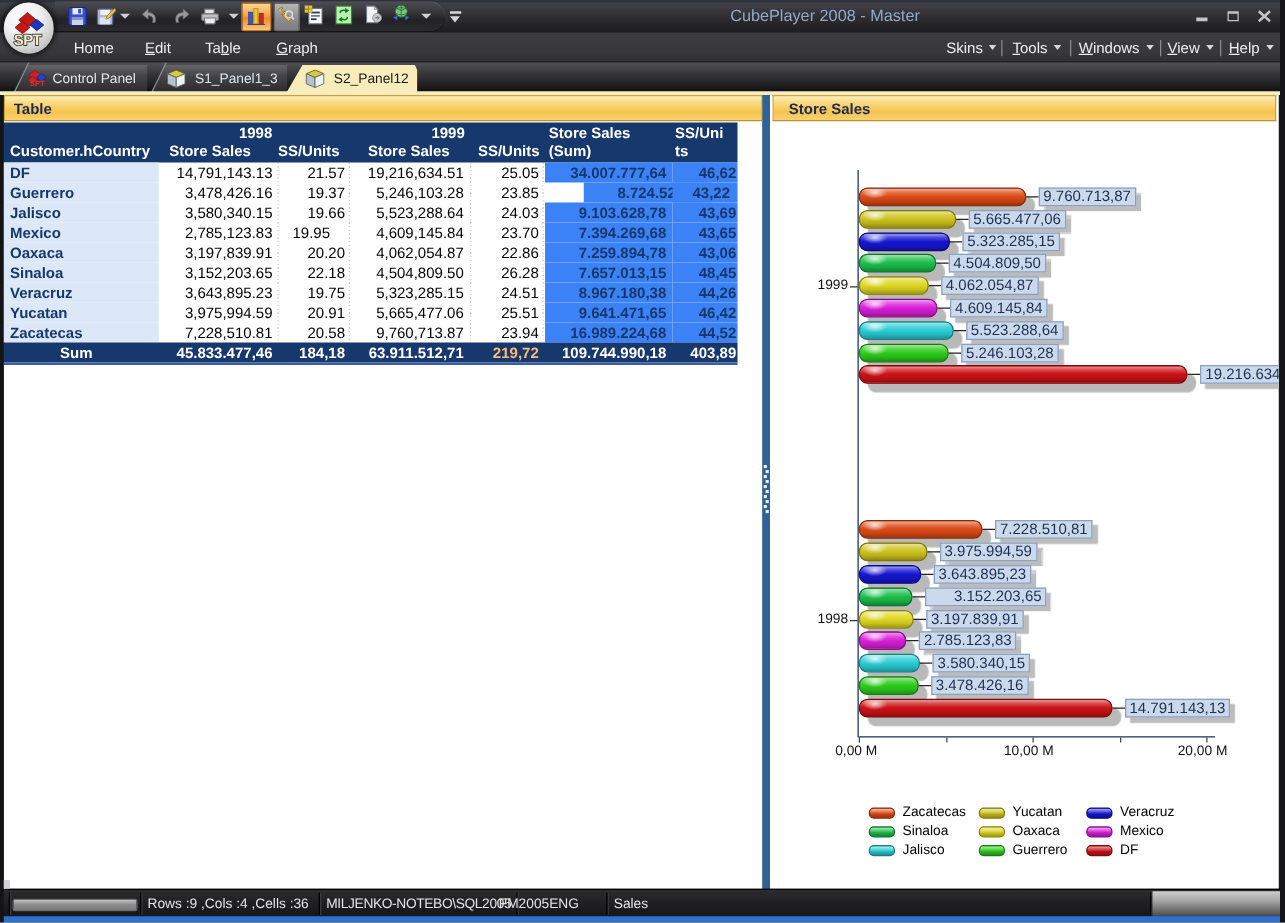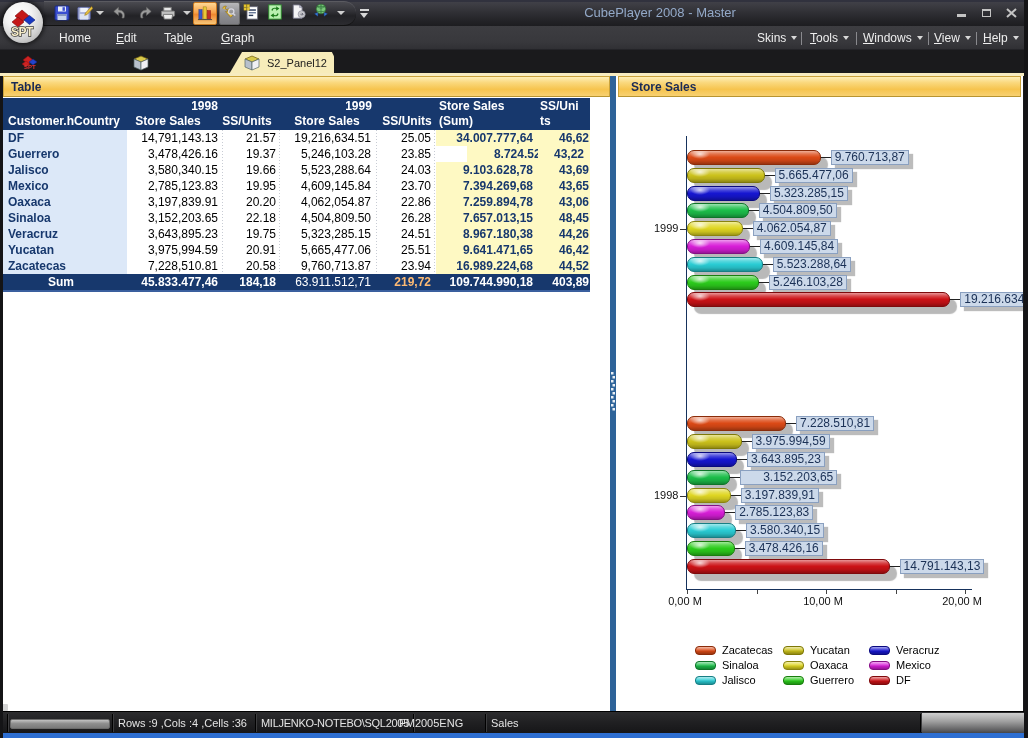--- a/index.html
+++ b/index.html
@@ -58,21 +58,21 @@
 .goldbar span { position:absolute; left:7px; top:3px; font-size:12px; font-weight:bold; color:#1a2a55; }
 
 
 #tbl { position:absolute; left:-1px; top:22px; width:588px; }
 .hw { font-size:12px; font-weight:bold; color:#fff; height:15px; white-space:nowrap; }
 .trow { position:absolute; left:0; height:16px; width:588px; }
 .cell { position:absolute; top:0; height:16px; font-size:12px; line-height:16px; white-space:nowrap; overflow:hidden; }
 .num { text-align:right; }
 .navy { background:#17386d; color:#ffffff; font-weight:bold; }
 .lblcol { background:#dcE8f8; color:#17386d; font-weight:bold; }
-.sumcol { background:#fef9c3; color:#17386d; font-weight:bold; }
+.sumcol { background:#3b82f6; color:#17386d; font-weight:bold; }
 
 
 .bar { position:absolute; height:15px; border-radius:7px; box-shadow:7px 7px 1px #b9b9b9; }
 .blbl { position:absolute; height:15px; background:#ccd9ea; border:1px solid #8aa0c0; color:#1a3055;
   font-size:12px; line-height:13px; padding:0 3px; white-space:nowrap; box-shadow:4px 4px 1px #bcbcbc; }
 .conn { position:absolute; height:1px; background:#222; }
 .glbl { position:absolute; font-size:11px; color:#111; }
 .axlbl { position:absolute; font-size:11px; color:#111; }
 .tick { position:absolute; width:1px; height:4px; background:#444; }
 .lgsw { position:absolute; width:21px; height:9px; border-radius:4px; }
@@ -205,20 +205,34 @@
   <div class="msep" style="left:801px;"></div>
   <div class="mi" style="left:810px;"><span class="u">T</span>ools<span class="mdd"></span></div>
   <div class="msep" style="left:856px;"></div>
   <div class="mi" style="left:863px;"><span class="u">W</span>indows<span class="mdd"></span></div>
   <div class="msep" style="left:928px;"></div>
   <div class="mi" style="left:934px;"><span class="u">V</span>iew<span class="mdd"></span></div>
   <div class="msep" style="left:976px;"></div>
   <div class="mi" style="left:983px;"><span class="u">H</span>elp<span class="mdd"></span></div>
 </div>
 
+<div id="tabbar">
+  <div class="tab" style="left:10px; width:108px;">
+    <div class="bg tabdark" style="position:absolute;left:0;top:0;width:100%;height:100%;"></div>
+    <div class="lbl" style="left:32px; color:#e6e6e6;">Control Panel</div>
+  </div>
+  <div class="tab" style="left:120px; width:110px;">
+    <div class="bg tabdark" style="position:absolute;left:0;top:0;width:100%;height:100%;"></div>
+    <div class="lbl" style="left:36px; color:#dde2ea;">S1_Panel1_3</div>
+  </div>
+  <svg style="position:absolute;left:0;top:0;" width="360" height="26" viewBox="0 0 360 26">
+    <path d="M10.5 26 L23 0" stroke="#9aa2ae" stroke-width="1" opacity="0.8" fill="none"></path>
+    <path d="M120.5 26 L133 0" stroke="#9aa2ae" stroke-width="1" opacity="0.8" fill="none"></path>
+  </svg>
+</div>
 <div id="tab3bg"></div>
 <div class="abs" style="left:267px; top:57px; font-size:11px; color:#1a1a1a; z-index:3;">S2_Panel12</div>
 <div id="tabicons">
 
   <svg class="abs" style="left:20px; top:55px; z-index:4;" width="19" height="15" viewBox="0 0 19 15">
     <path d="M8 1 L13 5 L8 9 L3 5 Z" fill="#cc2222" stroke="#881111" stroke-width="0.5"></path>
     <path d="M13 4 L17 7 L13 10 L9 7 Z" fill="#2244cc" stroke="#112288" stroke-width="0.5"></path>
     <path d="M6 6 L10 9 L6 12 L2 9 Z" fill="#cc2222" stroke="#881111" stroke-width="0.5"></path>
     <text x="4" y="14" font-size="6" font-weight="bold" fill="#dd3333" font-family="Liberation Sans">SPT</text>
   </svg>
@@ -280,21 +294,21 @@
 <div class="cell num" style="left:126px;width:90px;color:#000;">3,580,340.15</div>
 <div class="cell num" style="left:216px;width:58px;color:#000;">19.66</div>
 <div class="cell num" style="left:274px;width:95px;color:#000;">5,523,288.64</div>
 <div class="cell num" style="left:369px;width:60px;color:#000;">24.03</div>
 <div class="cell num sumcol" style="left:434px;width:102px;padding-right:5px;">9.103.628,78</div>
 <div class="cell num sumcol" style="left:536px;width:52px;padding-right:1px;">43,69</div>
 </div>
 <div class="trow" style="top:80px;">
 <div class="cell lblcol" style="left:0;width:125px;padding-left:6px;">Mexico</div>
 <div class="cell num" style="left:126px;width:90px;color:#000;">2,785,123.83</div>
-<div class="cell num" style="left:216px;width:58px;color:#000;">19.95</div>
+<div class="cell num" style="left:204px;width:58px;color:#000;">19.95</div>
 <div class="cell num" style="left:274px;width:95px;color:#000;">4,609,145.84</div>
 <div class="cell num" style="left:369px;width:60px;color:#000;">23.70</div>
 <div class="cell num sumcol" style="left:434px;width:102px;padding-right:5px;">7.394.269,68</div>
 <div class="cell num sumcol" style="left:536px;width:52px;padding-right:1px;">43,65</div>
 </div>
 <div class="trow" style="top:96px;">
 <div class="cell lblcol" style="left:0;width:125px;padding-left:6px;">Oaxaca</div>
 <div class="cell num" style="left:126px;width:90px;color:#000;">3,197,839.91</div>
 <div class="cell num" style="left:216px;width:58px;color:#000;">20.20</div>
 <div class="cell num" style="left:274px;width:95px;color:#000;">4,062,054.87</div>
@@ -335,21 +349,21 @@
 <div class="cell num" style="left:216px;width:58px;color:#000;">20.58</div>
 <div class="cell num" style="left:274px;width:95px;color:#000;">9,760,713.87</div>
 <div class="cell num" style="left:369px;width:60px;color:#000;">23.94</div>
 <div class="cell num sumcol" style="left:434px;width:102px;padding-right:5px;">16.989.224,68</div>
 <div class="cell num sumcol" style="left:536px;width:52px;padding-right:1px;">44,52</div>
 </div>
 <div class="trow navy" style="top:176px;">
 <div class="cell num" style="left:0;width:126px;padding-right:54px;color:#fff;font-weight:bold;">Sum</div>
 <div class="cell num" style="left:126px;width:90px;color:#fff;font-weight:bold;">45.833.477,46</div>
 <div class="cell num" style="left:216px;width:58px;color:#fff;font-weight:bold;">184,18</div>
-<div class="cell num" style="left:274px;width:95px;color:#fff;font-weight:normal;">63.911.512,71</div>
+<div class="cell num" style="left:274px;width:95px;color:#fff;font-weight:bold;">63.911.512,71</div>
 <div class="cell num" style="left:369px;width:60px;color:#fdba74;font-weight:bold;">219,72</div>
 <div class="cell num" style="left:434px;width:102px;color:#fff;font-weight:bold;padding-right:5px;text-align:right;">109.744.990,18</div>
 <div class="cell num" style="left:536px;width:52px;color:#fff;font-weight:bold;padding-right:1px;">403,89</div>
 </div>
 <div class="abs" style="left:0;top:192px;width:588px;height:2px;background:#3a5f9e;"></div>
 </div>
 </div>
 
 <div id="splitter">
   <svg width="6" height="635" viewBox="0 0 6 635">

